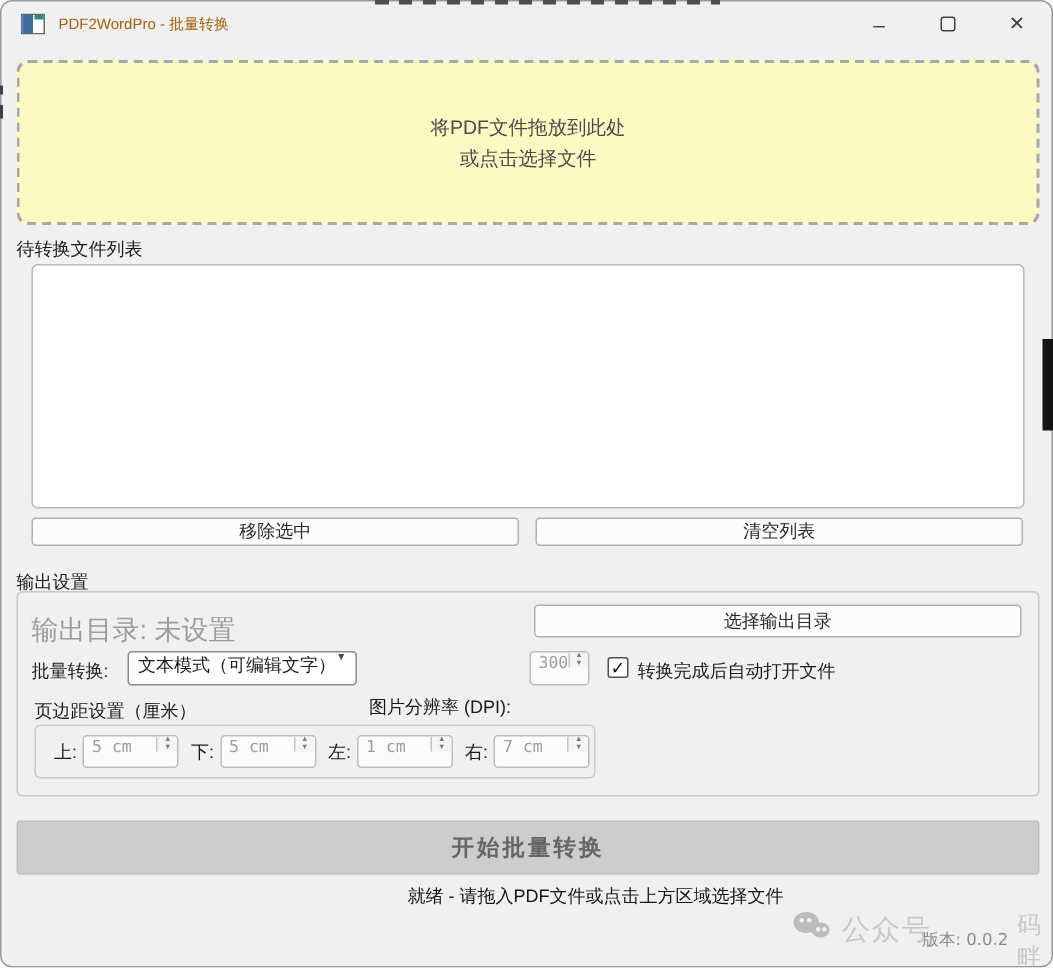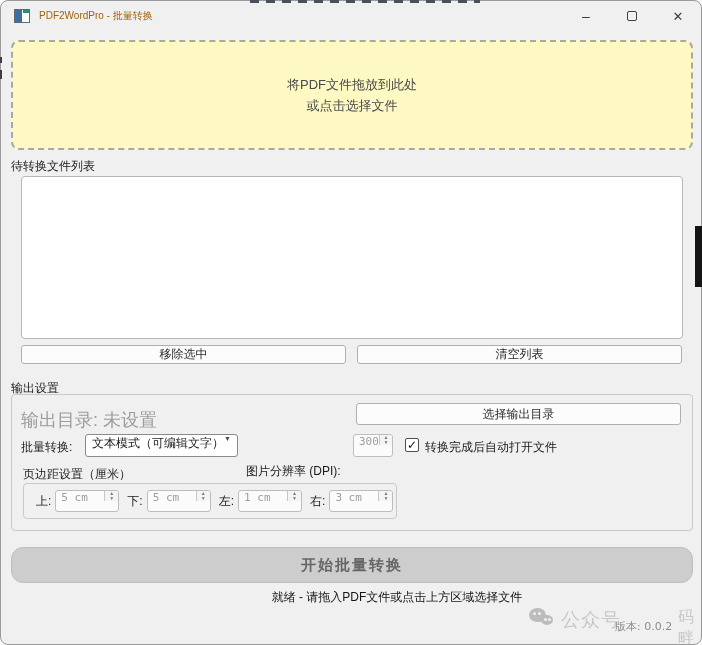--- a/index.html
+++ b/index.html
@@ -77,21 +77,21 @@
 
   .lbl-margins { left:22px; top:465px; }
   .margins-frame { position:absolute; left:22px; top:482px; width:374px; height:36px;
     border:1px solid #c9c9c9; border-radius:4px; display:flex; align-items:center;
     padding-left:12px; gap:8px; }
   .margin-item { display:flex; align-items:center; gap:4px; }
   .margin-item .mlabel { font-size:12px; color:#1a1a1a; }
   .margin-item .spin { width:64px; height:22px; }
 
   .btn-start { position:absolute; left:10px; top:546px; width:682px; height:36px;
-    background:#cdcdcd; border:1px solid #bebebe; border-radius:12px;
+    background:#cdcdcd; border:1px solid #bebebe; border-radius:2px;
     display:flex; align-items:center; justify-content:center;
     font-size:15px; font-weight:bold; letter-spacing:2px; color:#666666; }
 
   .statusbar { position:absolute; left:0; top:588px; width:100%; text-align:center;
     font-size:12px; color:#141414;margin-left:46px; }
 
   
   .wm-icon { position:absolute; left:528px; top:607px; width:26px; height:20px; }
   .wm-bubble-big { position:absolute; left:0; top:0; width:17px; height:14px;
     background:#bcbcbc; border-radius:50% 50% 45% 50%; }
@@ -205,21 +205,21 @@
           <span class="spin-arrows">
             <span>▲</span>
             <span>▼</span>
           </span>
         </div>
       </div>
 
       <div class="margin-item">
         <span class="mlabel">右:</span>
         <div class="spin">
-          <span class="spin-val">3 cm</span>
+          <span class="spin-val">7 cm</span>
           <span class="spin-arrows">
             <span>▲</span>
             <span>▼</span>
           </span>
         </div>
       </div>
 
     </div>
 
     <div class="btn-start">开始批量转换</div>

